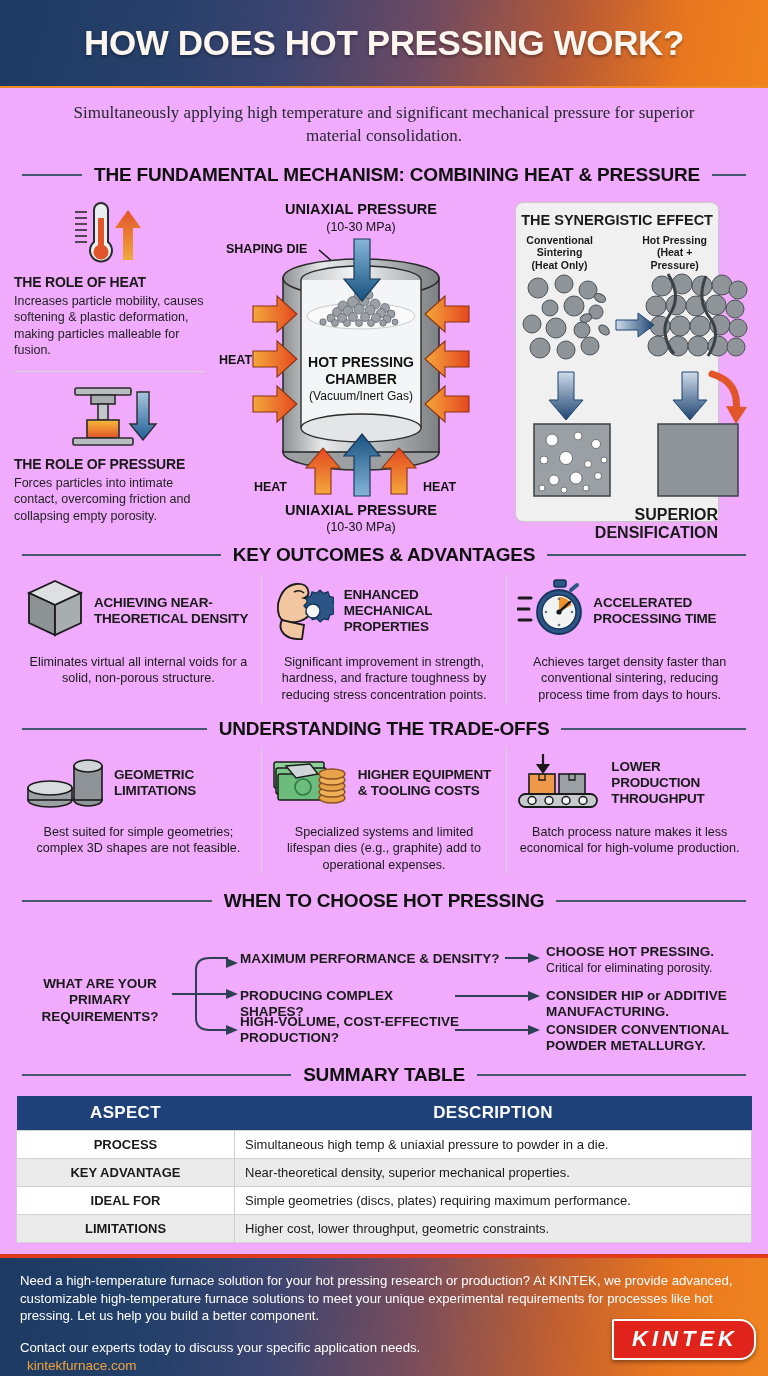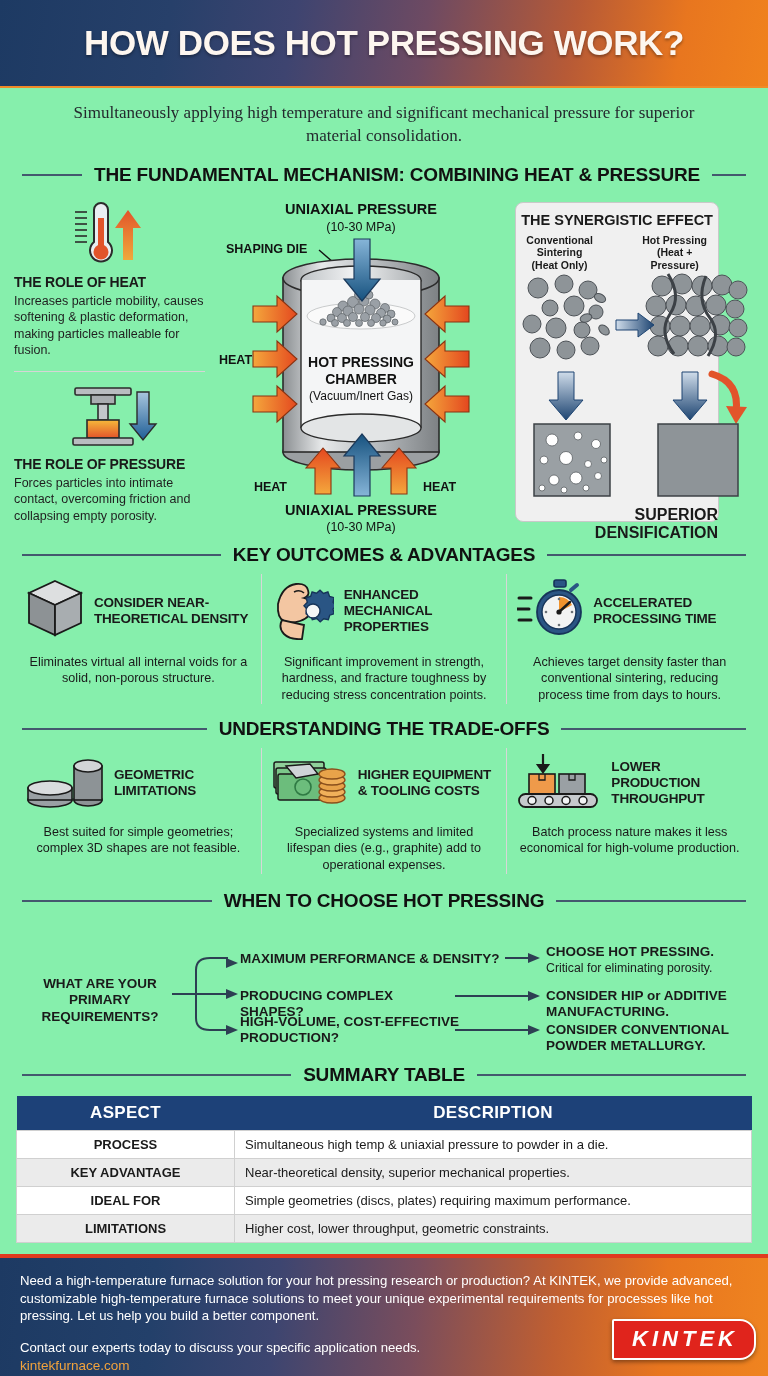--- a/index.html
+++ b/index.html
@@ -3,21 +3,21 @@
 <meta charset="utf-8">
 <style>
   * { box-sizing: border-box; margin: 0; padding: 0; }
   html, body {
     width: 768px; height: 1376px;
     background: #ffffff;
     font-family: "Liberation Sans", sans-serif;
     color: #1a1a1a;
     overflow: hidden;
   }
-  .page { position: relative; width: 768px; height: 1376px; background:#86efac; }
+  .page { position: relative; width: 768px; height: 1376px; background:#f0abfc; }
 
   
   .header {
     height: 88px;
     background: linear-gradient(100deg, #1d3a63 0%, #27406a 22%, #3e4470 38%, #6e4a62 55%, #b75a36 74%, #e8761f 88%, #f0821d 100%);
     display: flex; align-items: center; justify-content: center;
     border-bottom: 2px solid #f08a28;
   }
   .header h1 {
     font-size: 35px; font-weight: 800; color: #fdf6ef;
@@ -91,21 +91,21 @@
   tbody tr:nth-child(odd) { background:#fff; }
 
   
   .footer {
     position:absolute; left:0; bottom:0; width:768px; height:122px;
     background: linear-gradient(95deg, #1d3a63 0%, #23406a 20%, #3d4570 36%, #7a4d5c 54%, #c05f31 72%, #e8761f 86%, #ef8420 100%);
     border-top: 4px solid #e03a1f;
     color:#fff; padding: 14px 20px 0;
   }
   .footer p { font-size:13.2px; line-height:1.33; }
-  .footer .url { color:#f2a33c; font-size:13.5px; margin-top:1px; }
+  .footer .url { color:#f2a33c; font-size:13.5px; margin-top:1px;margin-left:7px; }
   .kintek {
     position:absolute; right:12px; bottom:16px;
     background:#e0241c; color:#fff; font-weight:800; font-size:22px;
     letter-spacing:4px; padding:5px 16px 6px 18px;
     border-radius:2px 16px 16px 2px;
     border:2px solid #ffffff; box-shadow: 0 2px 4px rgba(0,0,0,.4);
     font-style: italic;
     text-align: center;
   }
 </style>
@@ -404,21 +404,21 @@
   <div class="cols">
     <div class="col">
       <div class="col-top">
         <span>
           <svg width="58" height="62" viewBox="0 0 58 62">
             <path d="M29 3 L55 15 L29 27 L3 15 Z" fill="#dddfe0" stroke="#1a1a1a" stroke-width="1.8"></path>
             <path d="M3 15 L29 27 L29 57 L3 45 Z" fill="#8d9295" stroke="#1a1a1a" stroke-width="1.8"></path>
             <path d="M55 15 L29 27 L29 57 L55 45 Z" fill="#a8adb0" stroke="#1a1a1a" stroke-width="1.8"></path>
           </svg>
         </span>
-        <h3>CONSIDER NEAR-THEORETICAL DENSITY</h3>
+        <h3>ACHIEVING NEAR-THEORETICAL DENSITY</h3>
       </div>
       <div class="col-desc">Eliminates virtual all internal voids for a solid, non-porous structure.</div>
     </div>
 
     <div class="col">
       <div class="col-top">
         <span>
           <svg width="62" height="62" viewBox="0 0 62 62">
             <path d="M6 26 q4 -18 18 -20 q10 -1 12 6 q2 6 -4 8 q8 2 8 9 q0 10 -12 14 q-9 3 -16 0 q-7 -3 -6 -17 z" fill="#f3c6a2" stroke="#1a1a1a" stroke-width="1.8"></path>
             <path d="M10 42 q-4 8 2 14 q6 6 18 5 l2 -14 z" fill="#f3c6a2" stroke="#1a1a1a" stroke-width="1.8"></path>

